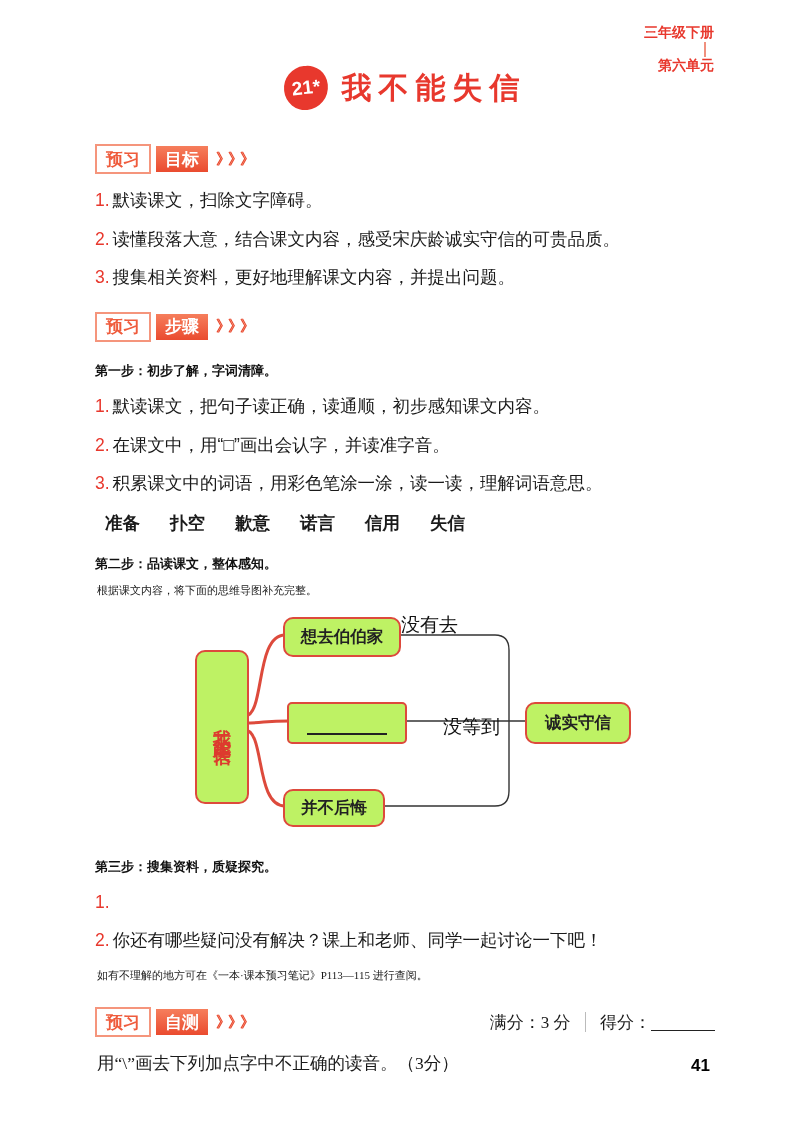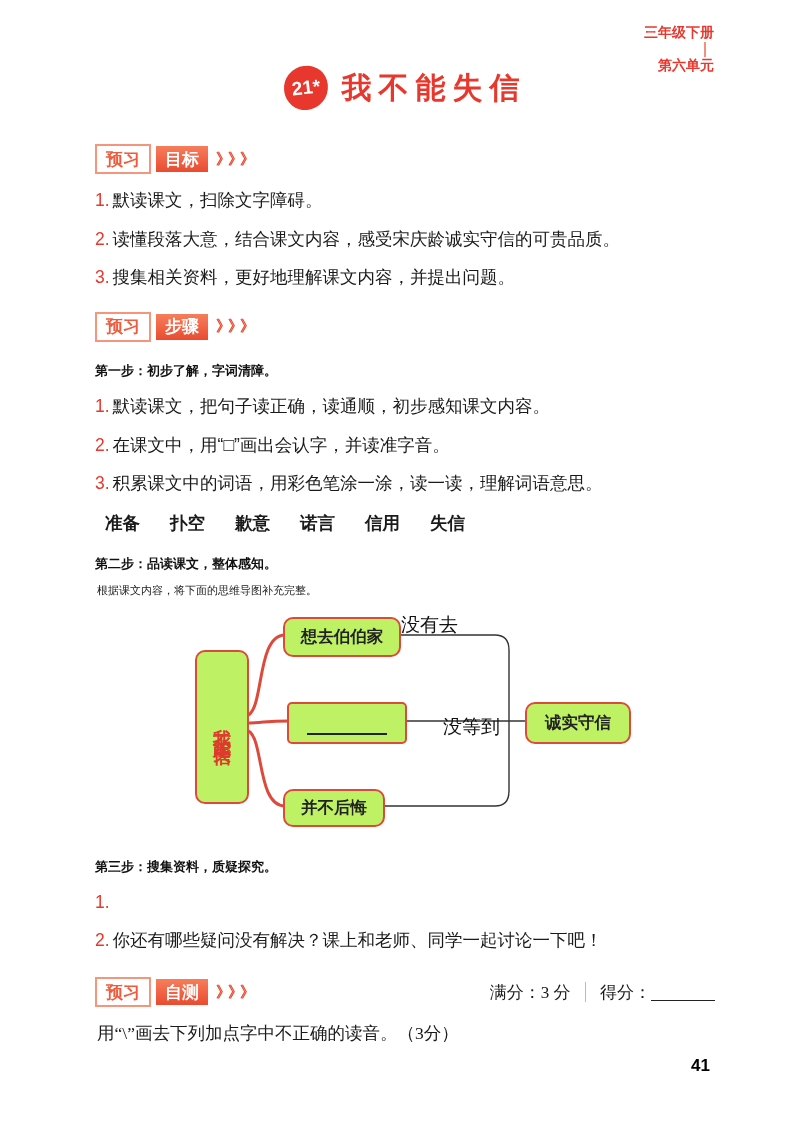--- a/index.html
+++ b/index.html
@@ -158,20 +158,21 @@
   </div>
 
   <div class="step-heading">第三步：搜集资料，质疑探究。</div>
   <div class="item">
     <span class="num">1.</span>
   </div>
   <div class="item">
     <span class="num">2.</span>
     <span>你还有哪些疑问没有解决？课上和老师、同学一起讨论一下吧！</span>
   </div>
+  <div class="plain-line serif">如有不理解的地方可在《一本·课本预习笔记》P113—115 进行查阅。</div>
 
   <div class="quiz-head">
     <div class="section-head" style="margin:0;">
       <span class="badge badge-outline">预习</span>
       <span class="badge badge-fill">自测</span>
       <span class="chevrons">》》》</span>
     </div>
     <div class="score-area serif">
       <span>满分：3 分</span>
       <span class="divider"></span>

